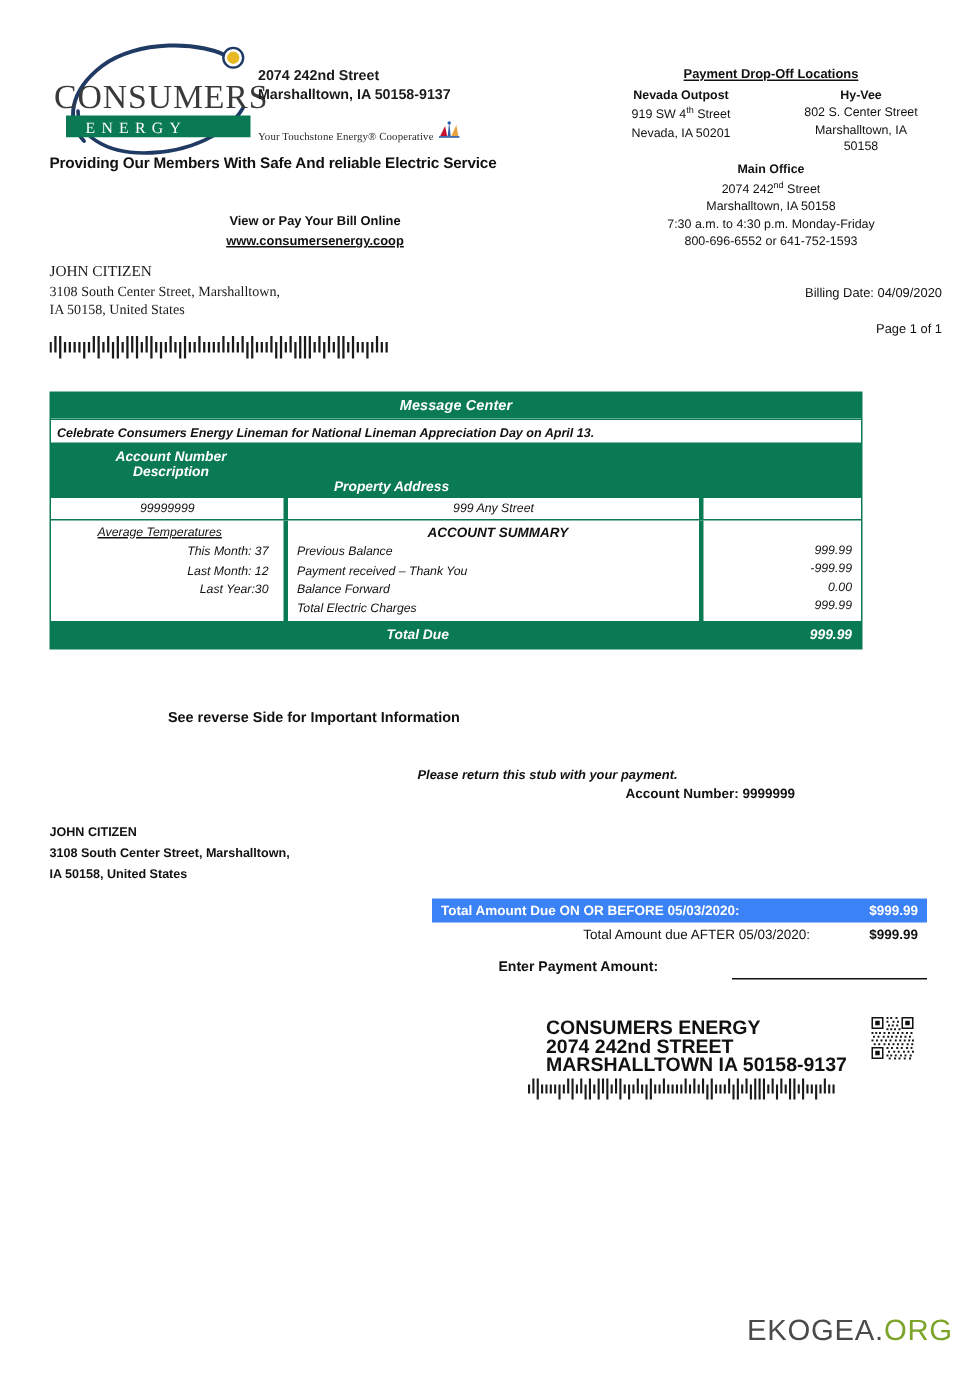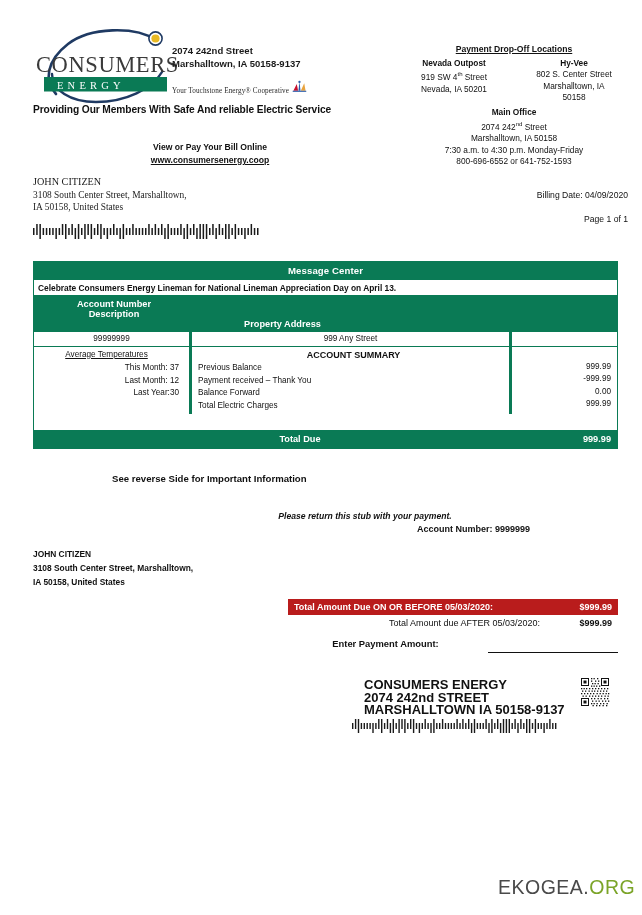--- a/index.html
+++ b/index.html
@@ -154,23 +154,24 @@
     width: 226px;
     height: 20px;
   }
   .imb svg { display: block; }
 
   
   .mc {
     position: absolute;
     left: 33px;
     top: 261px;
-    width: 585px;
+    width: 542px;
     border: 1px solid #0a7a55;
     box-sizing: border-box;
+    font-style: italic;
   }
   .mc-title {
     background: #0a7a55;
     color: #ffffff;
     text-align: center;
     font-size: 9.6px;
     font-weight: bold;
     padding: 3px 0 3px 0;
     letter-spacing: 0.1px;
   }
@@ -274,21 +275,20 @@
   .sum-right .hd { height: 12px; }
 
   .mc-total {
     background: #0a7a55;
     color: #ffffff;
     display: flex;
     font-size: 9.2px;
     font-weight: bold;
     padding: 3px 0 3.5px 0;
     border-top: 1.6px solid #0a7a55;
-    margin-top: 16px;
   }
   .mc-total .lbl { flex: 1; text-align: center; padding-left: 60px;}
   .mc-total .val { width: 105px; text-align: right; padding-right: 6px; }
 
   
   .reverse-note {
     position: absolute;
     left: 112px;
     top: 473px;
     width: 400px;
@@ -326,21 +326,21 @@
     font-weight: bold;
     line-height: 14px;
     color: #111;
   }
 
   .due-bar {
     position: absolute;
     left: 288px;
     top: 599px;
     width: 330px;
-    background: #b91c1c;
+    background: #3b82f6;
     color: #ffffff;
     font-size: 9px;
     font-weight: bold;
     display: flex;
     padding: 2.5px 0 3px 0;
   }
   .due-bar .lbl { flex: 1; padding-left: 6px; }
   .due-bar .val { width: 66px; text-align: right; padding-right: 6px; }
 
   .due-after {

